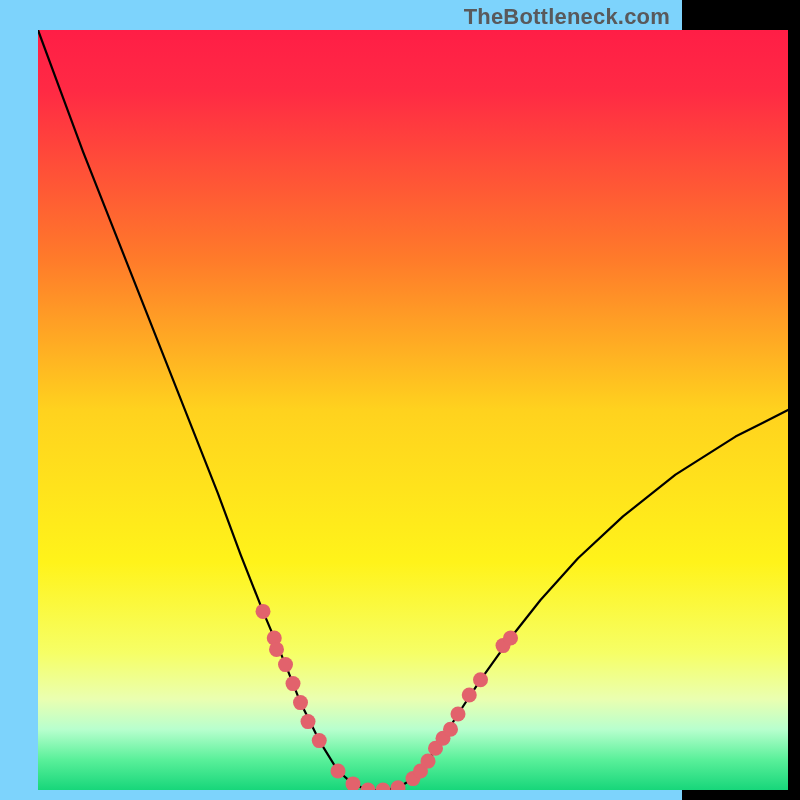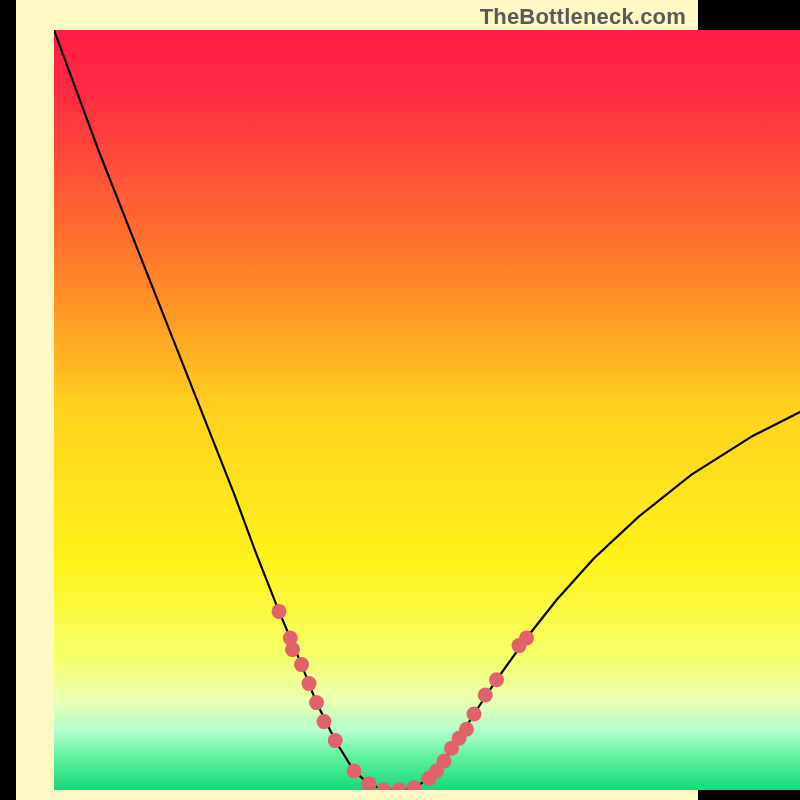--- a/index.html
+++ b/index.html
@@ -9,22 +9,21 @@
     height: 800px;
     background: #000;
     overflow: hidden;
   }
   .frame {
     position: absolute;
     left: 0;
     top: 0;
     width: 682px;
     height: 800px;
-    background: #fef9c3;
-    margin-left: 16px;
+    background: #7dd3fc;
   }
   .plot-area {
     position: absolute;
     left: 38px;
     top: 30px;
     width: 750px;
     height: 760px;
     overflow: hidden;
   }
   .watermark {

